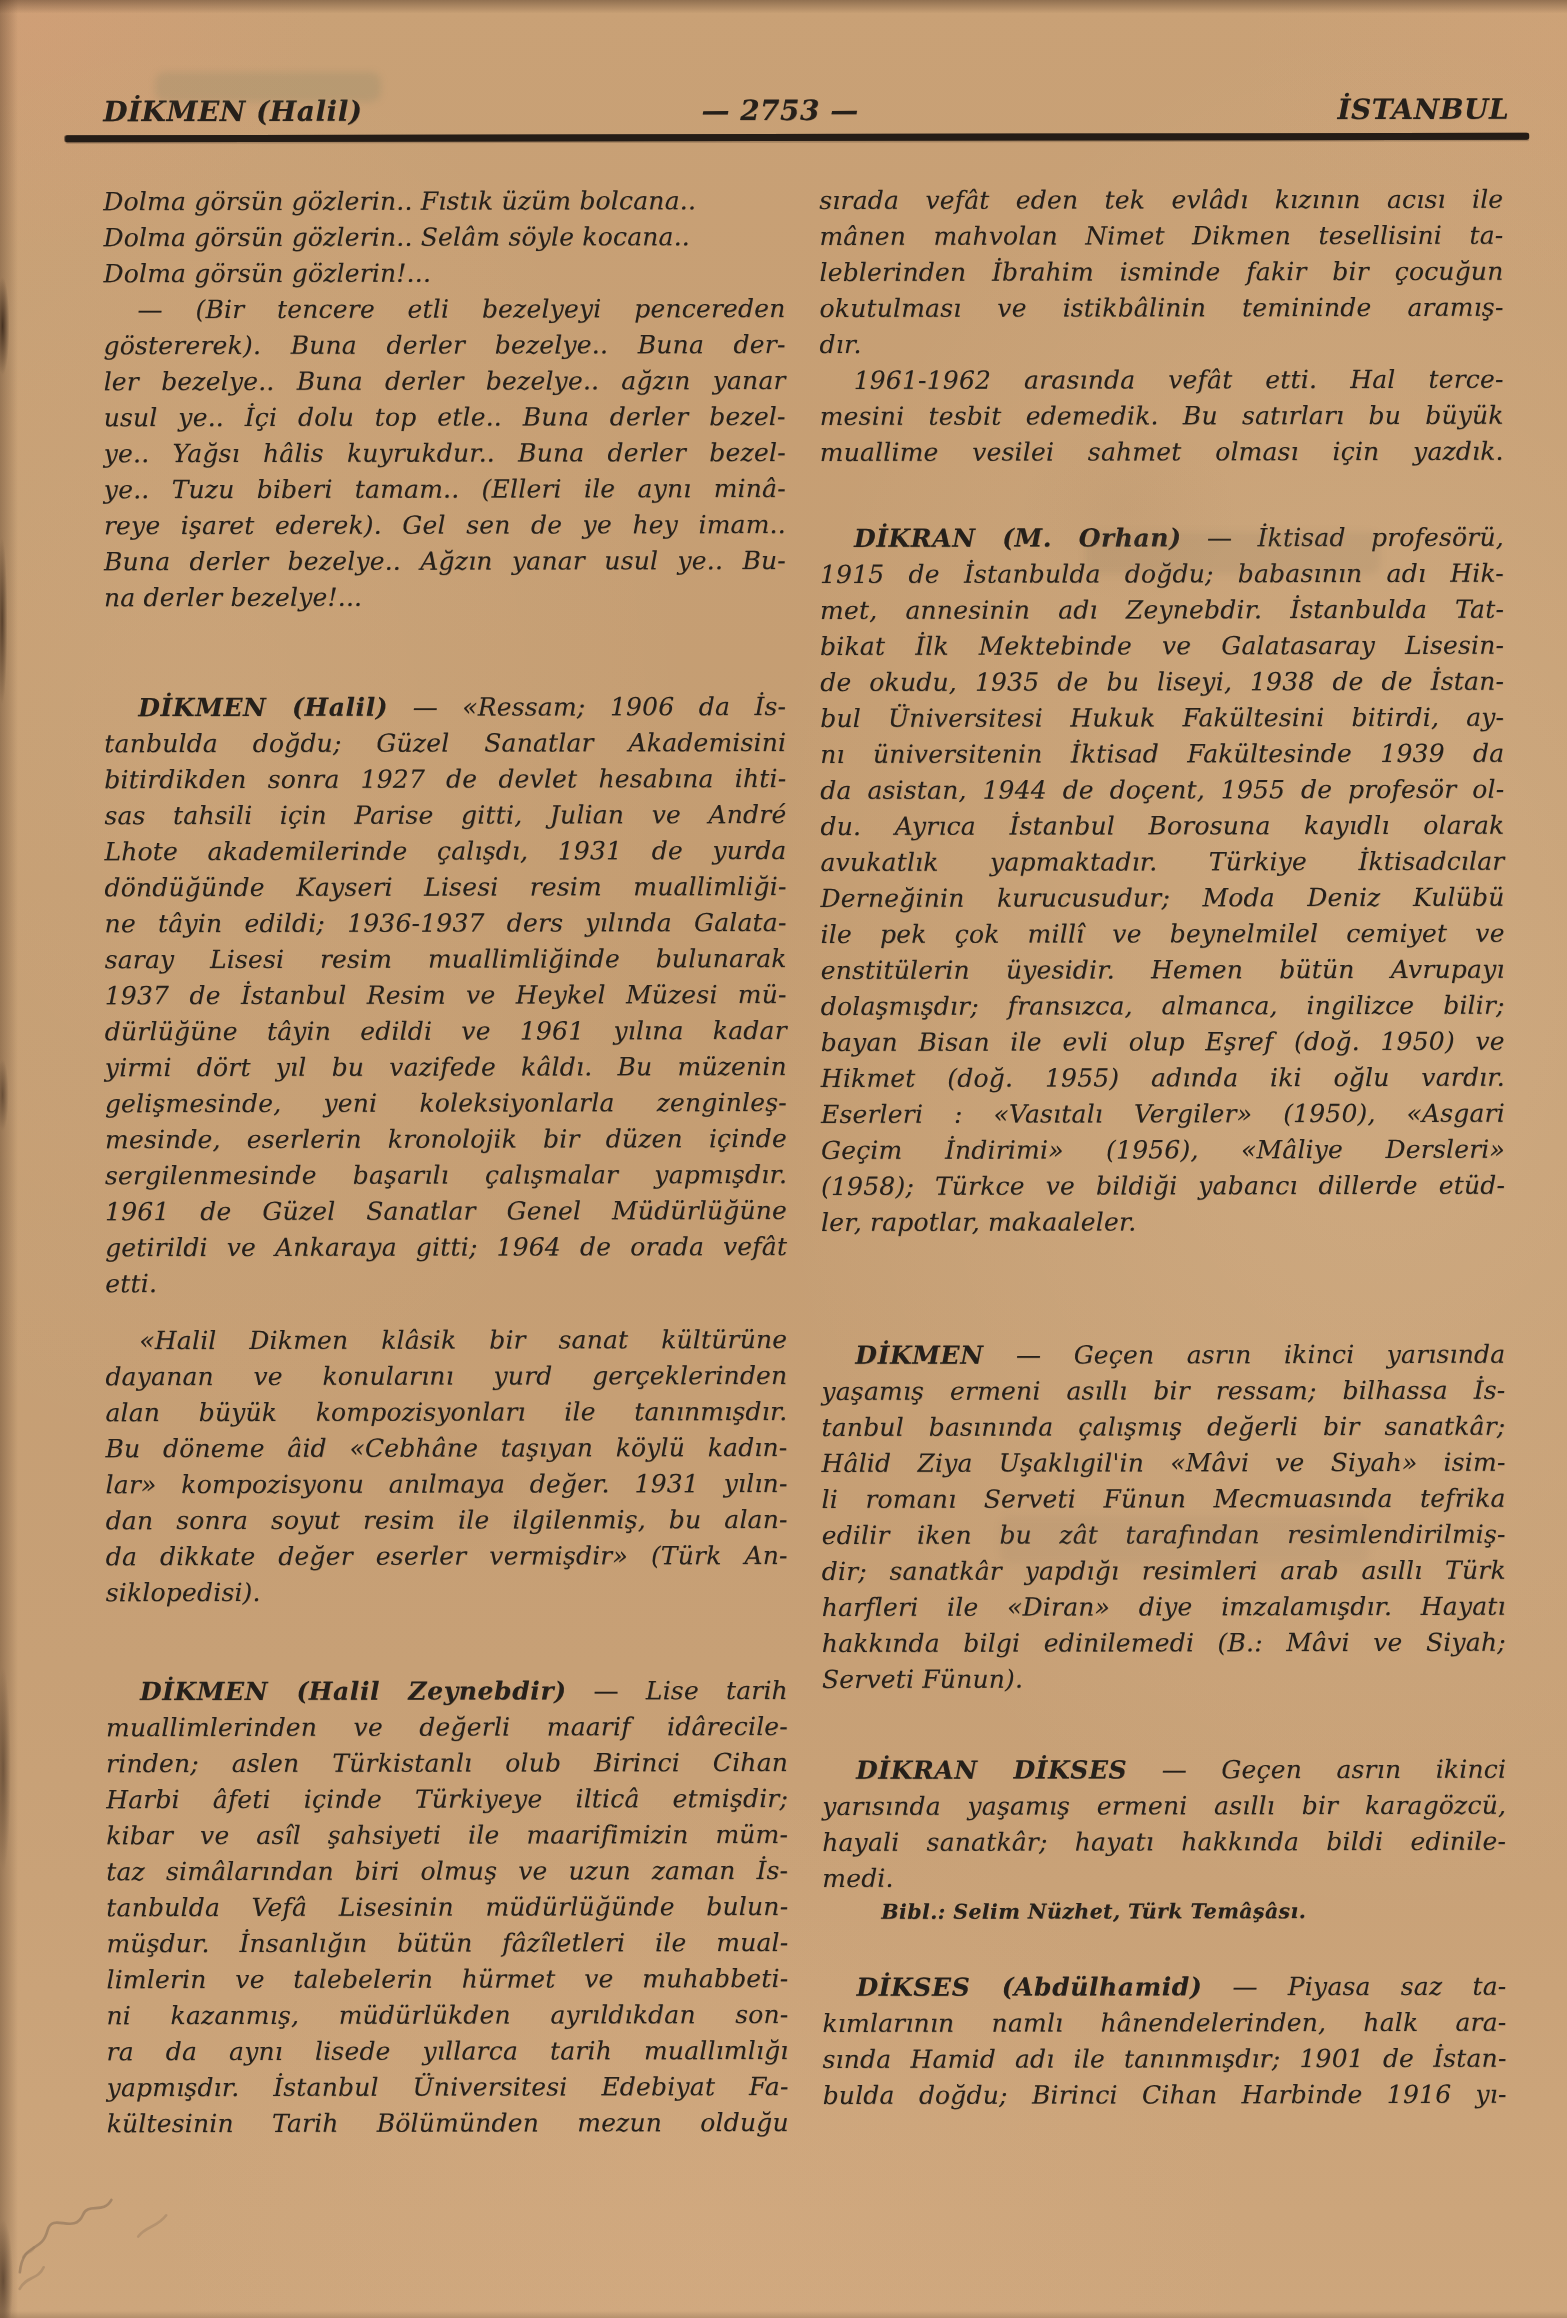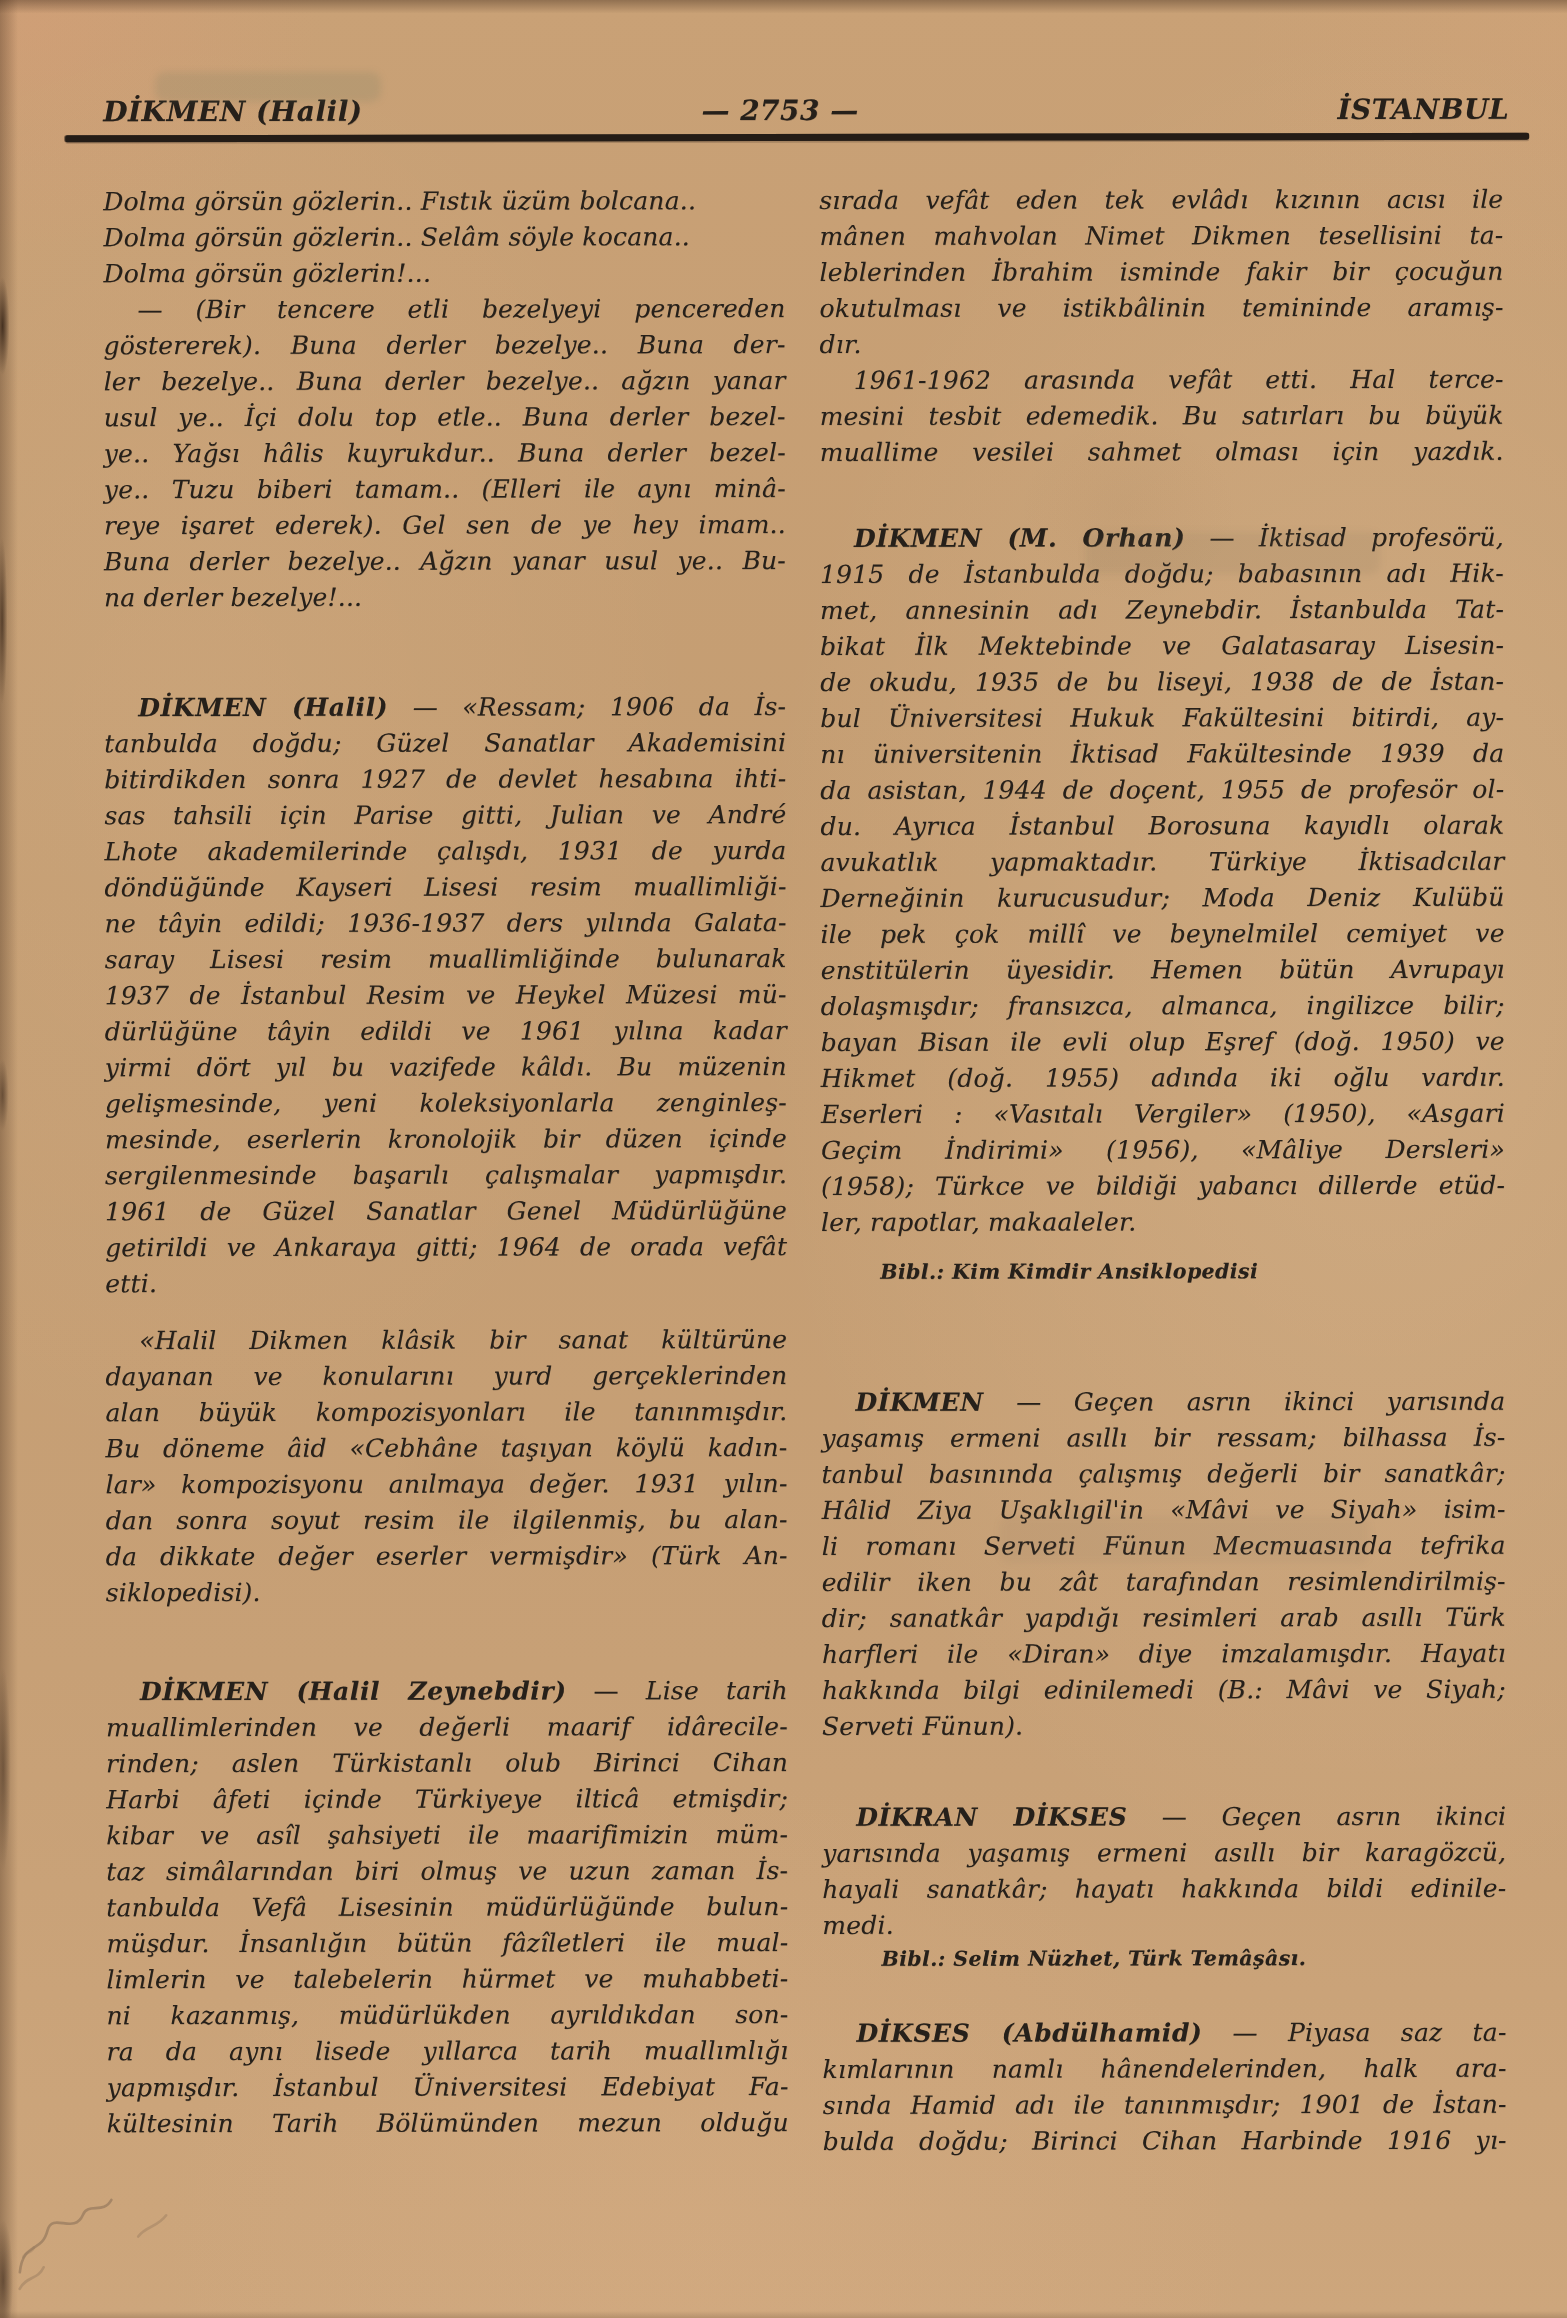--- a/index.html
+++ b/index.html
@@ -150,44 +150,41 @@
           <div class="line just">leblerinden İbrahim isminde fakir bir çocuğun</div>
           <div class="line just">okutulması ve istikbâlinin temininde aramış-</div>
           <div class="line">dır.</div>
         </div>
         <div class="block">
           <div class="line just indent">1961-1962 arasında vefât etti. Hal terce-</div>
           <div class="line just">mesini tesbit edemedik. Bu satırları bu büyük</div>
           <div class="line just">muallime vesilei sahmet olması için yazdık.</div>
         </div>
         <div class="block" style="margin-top: 50px;">
-          <div class="line just indent"><b>DİKMEN (M. Orhan)</b> — İktisad profesörü,</div>
+          <div class="line just indent"><b>DİKRAN (M. Orhan)</b> — İktisad profesörü,</div>
           <div class="line just">1915 de İstanbulda doğdu; babasının adı Hik-</div>
           <div class="line just">met, annesinin adı Zeynebdir. İstanbulda Tat-</div>
           <div class="line just">bikat İlk Mektebinde ve Galatasaray Lisesin-</div>
           <div class="line just">de okudu, 1935 de bu liseyi, 1938 de de İstan-</div>
           <div class="line just">bul Üniversitesi Hukuk Fakültesini bitirdi, ay-</div>
           <div class="line just">nı üniversitenin İktisad Fakültesinde 1939 da</div>
           <div class="line just">da asistan, 1944 de doçent, 1955 de profesör ol-</div>
           <div class="line just">du. Ayrıca İstanbul Borosuna kayıdlı olarak</div>
           <div class="line just">avukatlık yapmaktadır. Türkiye İktisadcılar</div>
           <div class="line just">Derneğinin kurucusudur; Moda Deniz Kulübü</div>
           <div class="line just">ile pek çok millî ve beynelmilel cemiyet ve</div>
           <div class="line just">enstitülerin üyesidir. Hemen bütün Avrupayı</div>
           <div class="line just">dolaşmışdır; fransızca, almanca, ingilizce bilir;</div>
           <div class="line just">bayan Bisan ile evli olup Eşref (doğ. 1950) ve</div>
           <div class="line just">Hikmet (doğ. 1955) adında iki oğlu vardır.</div>
           <div class="line just">Eserleri : «Vasıtalı Vergiler» (1950), «Asgari</div>
           <div class="line just">Geçim İndirimi» (1956), «Mâliye Dersleri»</div>
           <div class="line just">(1958); Türkce ve bildiği yabancı dillerde etüd-</div>
           <div class="line">ler, rapotlar, makaaleler.</div>
         </div>
-        <div class="block bibl" style="margin-top: 16px;">
-          <div class="line">Bibl.: Kim Kimdir Ansiklopedisi</div>
-        </div>
         <div class="block" style="margin-top: 97px;">
           <div class="line just indent"><b>DİKMEN</b> — Geçen asrın ikinci yarısında</div>
           <div class="line just">yaşamış ermeni asıllı bir ressam; bilhassa İs-</div>
           <div class="line just">tanbul basınında çalışmış değerli bir sanatkâr;</div>
           <div class="line just">Hâlid Ziya Uşaklıgil'in «Mâvi ve Siyah» isim-</div>
           <div class="line just">li romanı Serveti Fünun Mecmuasında tefrika</div>
           <div class="line just">edilir iken bu zât tarafından resimlendirilmiş-</div>
           <div class="line just">dir; sanatkâr yapdığı resimleri arab asıllı Türk</div>
           <div class="line just">harfleri ile «Diran» diye imzalamışdır. Hayatı</div>
           <div class="line just">hakkında bilgi edinilemedi (B.: Mâvi ve Siyah;</div>

